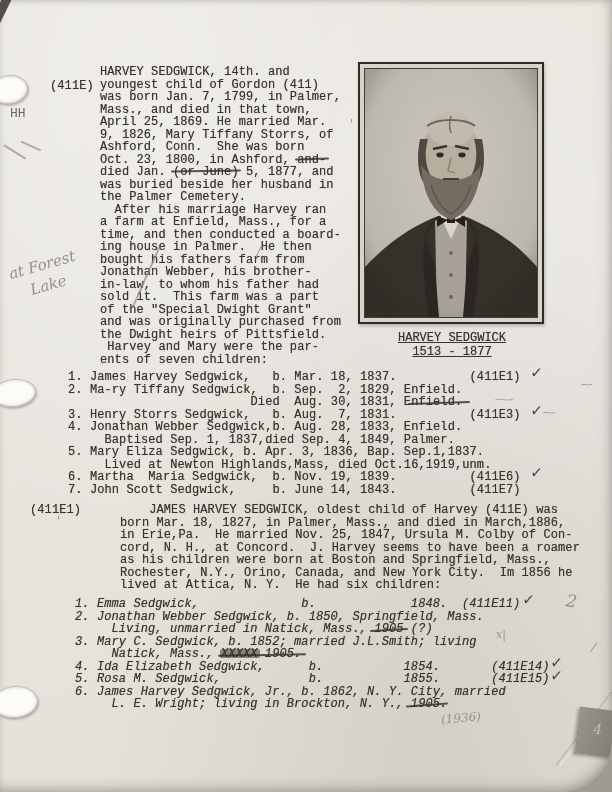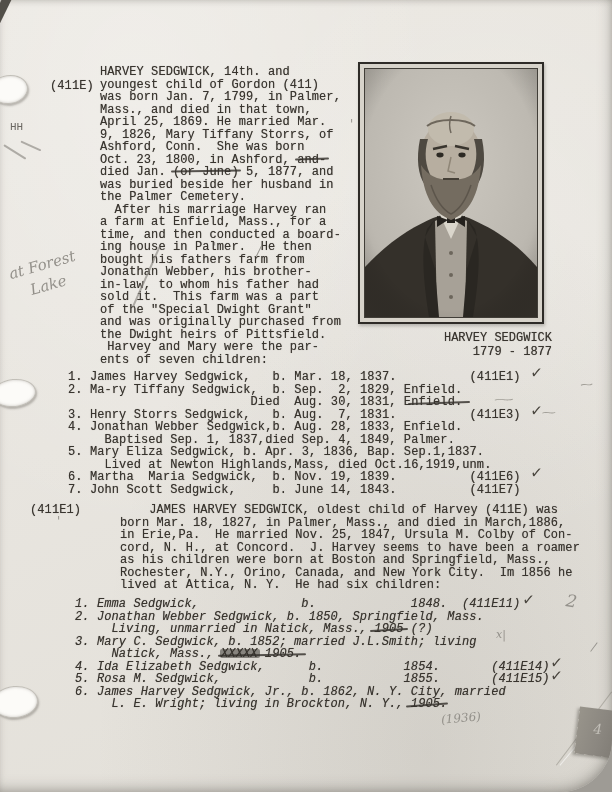--- a/index.html
+++ b/index.html
@@ -37,23 +37,23 @@
   }
   .sq{position:absolute;color:#a29f98;font-size:13px;transform:scaleX(2.8) rotate(-4deg);}
   .pline{position:absolute;background:rgba(140,137,130,0.65);height:1.5px;border-radius:1px;}
   .crease{position:absolute;background:rgba(118,114,106,0.4);height:1px;}
   .photo{
     position:absolute;left:358px;top:62px;width:186px;height:262px;
     border:2px solid #2e2b27;background:#d7d3ca;padding:4px;box-sizing:border-box;
     box-shadow:1px 2px 3px rgba(90,87,80,0.35);
   }
   .photo-inner{width:100%;height:100%;border:1px solid #413e38;box-sizing:border-box;}
-  .caption{position:absolute;left:352px;top:332px;width:200px;text-align:right;
+  .caption{position:absolute;left:352px;top:332px;width:200px;text-align:center;
     font:12px/13.5px "Liberation Mono","DejaVu Sans Mono",monospace;color:#38342e;
-    text-shadow:0 0 0.7px rgba(56,52,46,0.6);}
+    text-shadow:0 0 0.7px rgba(56,52,46,0.6);text-decoration:underline;}
   .smudge{position:absolute;background:rgba(48,45,40,0.5);filter:blur(0.6px);border-radius:2px;}
   .tab{
     position:absolute;left:577px;top:709px;width:42px;height:47px;
     background:linear-gradient(100deg,#98948b 0%,#8b8780 55%,#7e7a73 100%);
     transform:rotate(7deg);box-shadow:-2px 2px 3px rgba(80,77,70,0.4);
   }
   .corner-mark{position:absolute;left:-4px;top:-7px;width:9px;height:38px;background:#524f49;transform:rotate(26deg);}
 </style>
 </head>
 <body>
@@ -115,21 +115,21 @@
         <path d="M56,96 C58,126 68,144 86,151 C104,144 114,126 116,96 C110,106 100,111 86,111 C72,111 62,106 56,96 Z" fill="#746c60"></path>
         <path d="M66,116 C72,134 80,142 86,145 C92,142 100,134 106,116" stroke="#5c554b" stroke-width="1.5" fill="none"></path>
         <path d="M78,110 L94,110" stroke="#453f36" stroke-width="2"></path>
         <rect width="172" height="248" fill="url(#vig)"></rect>
       </svg>
     </div>
   </div>
 
   <div class="caption">
     <div>HARVEY SEDGWICK</div>
-    <div>1779 - 1877</div>
+    <div>1513 - 1877</div>
   </div>
 
   <div class="type" style="left:50px;top:80px;">(411E)</div>
   <div class="type" style="left:100px;top:66px;">HARVEY SEDGWICK, 14th. and
 youngest child of Gordon (411)
 was born Jan. 7, 1799, in Palmer,
 Mass., and died in that town,
 April 25, 1869. He married Mar.
 9, 1826, Mary Tiffany Storrs, of
 Ashford, Conn.  She was born
@@ -186,21 +186,21 @@
   <div class="strike" style="left:406px;top:704px;width:42px;transform:rotate(-4deg);"></div>
   <div class="smudge" style="left:220px;top:649px;width:40px;height:9px;"></div>
 
   <div class="check" style="left:531px;top:365px;">✓</div>
   <div class="check" style="left:531px;top:403px;">✓</div>
   <div class="check" style="left:531px;top:465px;">✓</div>
   <div class="check" style="left:523px;top:592px;">✓</div>
   <div class="check" style="left:551px;top:655px;">✓</div>
   <div class="check" style="left:551px;top:668px;">✓</div>
 
-  <div class="pencil" style="left:10px;top:121px;font-style:normal;font-size:11px;color:#6b6862;font-family:'Liberation Mono',monospace;">HH</div>
+  <div class="pencil" style="left:10px;top:106px;font-style:normal;font-size:13px;color:#6b6862;font-family:'Liberation Mono',monospace;">HH</div>
   <div class="pencil" style="left:8px;top:256px;font-size:15px;transform:rotate(-16deg);">at Forest</div>
   <div class="pencil" style="left:30px;top:276px;font-size:15px;transform:rotate(-16deg);">Lake</div>
   <div class="pline" style="left:113px;top:276px;width:66px;transform:rotate(-66deg);"></div>
   <div class="pencil" style="left:441px;top:711px;font-size:12px;transform:rotate(-5deg);">(1936)</div>
   <div class="pencil" style="left:566px;top:591px;font-size:17px;transform:rotate(9deg);">2</div>
   <div class="pencil" style="left:496px;top:628px;font-size:11px;">x|</div>
   <div class="pencil" style="left:592px;top:640px;font-size:12px;transform:rotate(10deg);">/</div>
   <div class="pencil" style="left:213px;top:241px;font-size:12px;">'</div>
   <div class="pencil" style="left:257px;top:243px;font-size:13px;">/</div>
   <div class="pencil" style="left:350px;top:118px;font-size:12px;">'</div>

